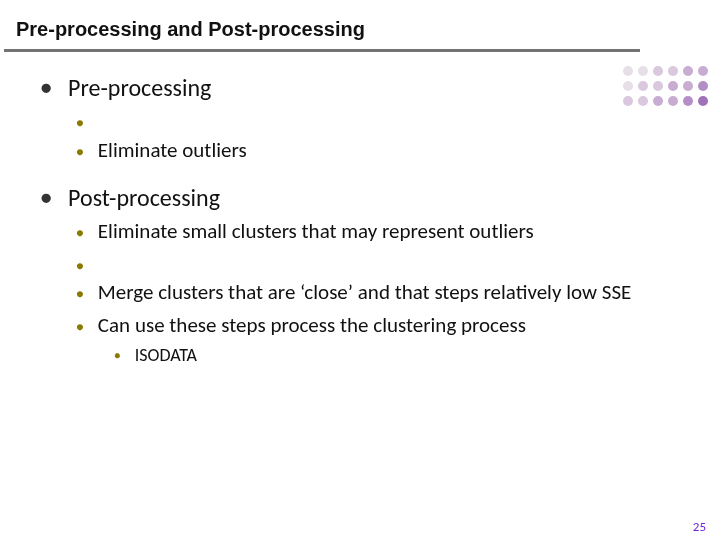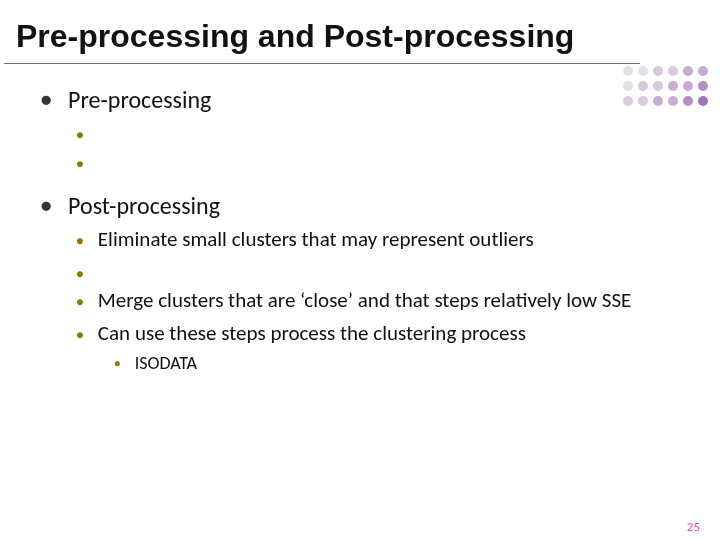--- a/index.html
+++ b/index.html
@@ -6,25 +6,25 @@
     body {
       width: 720px;
       height: 540px;
       background: #ffffff;
       font-family: Calibri, "Segoe UI", Arial, sans-serif;
       position: relative;
       overflow: hidden;
     }
     .title {
       font-family: Arial, sans-serif;
-      font-size: 32px;
+      font-size: 20px;
       font-weight: bold;
       color: #111;
       padding: 18px 12px 8px 12px;
-      border-bottom: 1px solid #737373;
+      border-bottom: 3px solid #737373;
       width: 636px;
       margin-left: 4px;
     }
     .deco {
       position: absolute;
       top: 66px;
       right: 10px;
       display: grid;
       grid-template-columns: repeat(6, 12px);
       grid-template-rows: repeat(3, 12px);
@@ -47,23 +47,23 @@
     .b1 { font-size: 24px; color: #111; line-height: 1.3; }
     .b1 .dot { color: #333; font-size: 20px; margin-right: 16px; line-height: 1.5; }
     .b2 { font-size: 21px; color: #111; line-height: 1.35; margin-left: 36px; }
     .b2 .dot { color: #8a7a00; font-size: 13px; margin-right: 14px; margin-top: 7px; }
     .b3 { font-size: 18px; color: #111; line-height: 1.35; margin-left: 74px; }
     .b3 .dot { color: #8a7a00; font-size: 11px; margin-right: 14px; margin-top: 6px; }
     .section-gap { margin-top: 18px; }
     .page-num {
       position: absolute;
       bottom: 6px;
-      right: 20px;
+      right: 14px;
       font-size: 13px;
-      color: #ec4899;
+      color: #6d28d9;
     }
   </style>
 </head>
 <body>
 
 <div class="title">Pre-processing and Post-processing</div>
 
 <div class="deco">
   <span style="background: rgb(230, 223, 232);"></span>
     <span style="background: rgb(230, 223, 232);"></span>
@@ -89,20 +89,21 @@
 
   <div class="bullet-row b1">
     <span class="dot">●</span>
     <span>Pre-processing</span>
   </div>
   <div class="bullet-row b2">
     <span class="dot">●</span>
   </div>
   <div class="bullet-row b2">
     <span class="dot">●</span>
+    <span>Eliminate outliers</span>
   </div>
 
   <div class="bullet-row b1 section-gap">
     <span class="dot">●</span>
     <span>Post-processing</span>
   </div>
   <div class="bullet-row b2">
     <span class="dot">●</span>
     <span>Eliminate small clusters that may represent outliers</span>
   </div>

